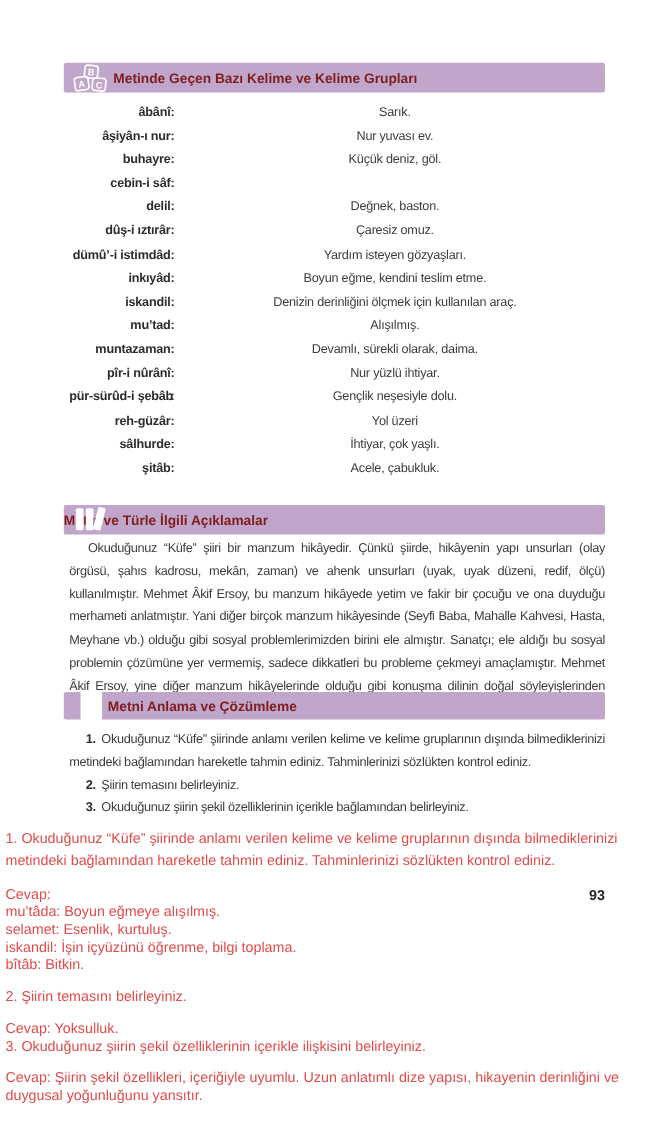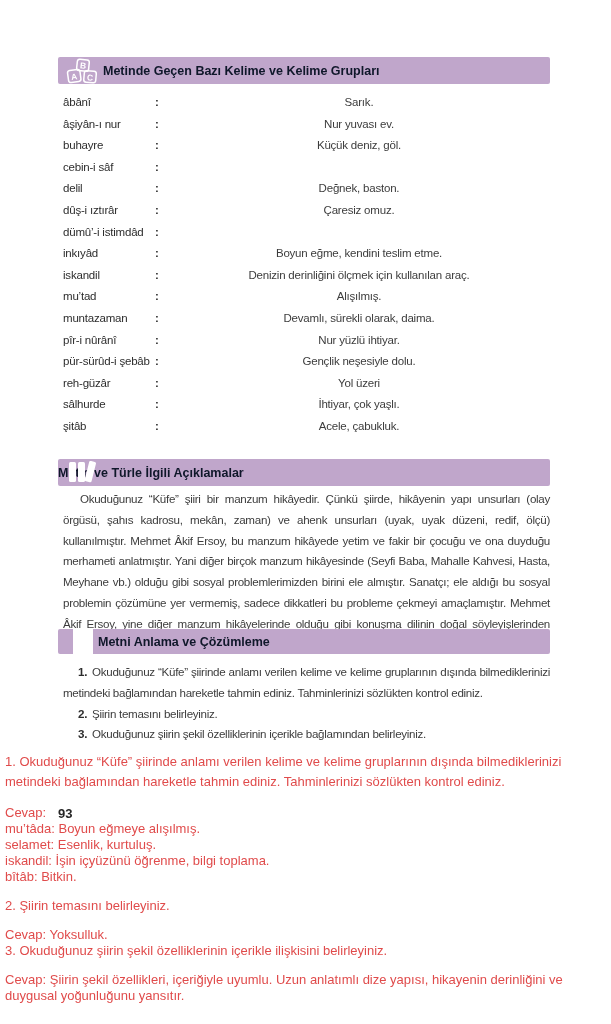--- a/index.html
+++ b/index.html
@@ -8,55 +8,55 @@
     font-family:"Liberation Sans",sans-serif;overflow:hidden;
     -webkit-font-smoothing:antialiased;
   }
   
   .bar{
     position:absolute;left:58px;width:492px;height:27px;
     background:#c0a6cb;border-radius:2px;
     display:flex;align-items:center;
   }
   .bar-title{
-    font-weight:bold;font-size:12.5px;color:#0f172a;letter-spacing:0px;
+    font-weight:bold;font-size:12.5px;color:#7f1d1d;letter-spacing:0px;
   }
   .bar-icon{position:absolute;top:1px;left:8px;}
   #bar-explanations{top:459px;}
   #bar-vocab{top:57px;}
   #bar-comprehension{top:629px;height:25px;}
   #bar-vocab .bar-title{margin-left:45px;}
   #bar-explanations .bar-title{}
   #bar-comprehension .bar-title{margin-left:40px;}
   .ribbon{position:absolute;left:73px;top:629px;z-index:2;}
 
   
   .vocab{position:absolute;left:63px;top:96px;width:487px;}
   .vrow{display:flex;align-items:baseline;height:21.6px;
     font-size:11.5px;color:#3c3c3c;letter-spacing:-0.2px;}
-  .term{width:92px;font-weight:normal;color:#2d2d2d;white-space:nowrap;flex:none;}
+  .term{width:92px;font-weight:bold;color:#2d2d2d;white-space:nowrap;flex:none;text-align:right;}
   .colon{width:13px;font-weight:bold;color:#2d2d2d;flex:none;}
   .def{flex:1;white-space:nowrap;text-align:center;}
 
   
   .para{
     position:absolute;left:63px;top:489px;width:487px;
     font-size:11.6px;line-height:20.8px;color:#3c3c3c;
     text-align:justify;text-indent:17px;letter-spacing:-0.3px;
   }
 
   
   .questions{position:absolute;left:63px;top:662px;width:487px;}
   .q{font-size:11.6px;line-height:20.8px;color:#3c3c3c;
      text-indent:15px;text-align:justify;letter-spacing:-0.3px;}
   .qnum{font-weight:bold;color:#2d2d2d;margin-right:5px;}
 
   
   .pageno{
-    position:absolute;left:58px;top:806px;width:492px;text-align:left;
+    position:absolute;left:58px;top:806px;width:492px;text-align:right;
     font-weight:bold;font-size:13px;color:#262626;
   }
 
   
   .red-notes{
     position:absolute;left:5px;top:752px;width:601px;
     color:#e04b4b;font-size:13px;
   }
   .red-line{line-height:16px;min-height:16px;}
   .red-line.wide{line-height:20px;}
@@ -109,20 +109,21 @@
       <span class="def">Değnek, baston.</span>
     </div>
   <div class="vrow">
       <span class="term">dûş-i ıztırâr</span>
       <span class="colon">:</span>
       <span class="def">Çaresiz omuz.</span>
     </div>
   <div class="vrow">
       <span class="term">dümû’-i istimdâd</span>
       <span class="colon">:</span>
+      <span class="def">Yardım isteyen gözyaşları.</span>
     </div>
   <div class="vrow">
       <span class="term">inkıyâd</span>
       <span class="colon">:</span>
       <span class="def">Boyun eğme, kendini teslim etme.</span>
     </div>
   <div class="vrow">
       <span class="term">iskandil</span>
       <span class="colon">:</span>
       <span class="def">Denizin derinliğini ölçmek için kullanılan araç.</span>

